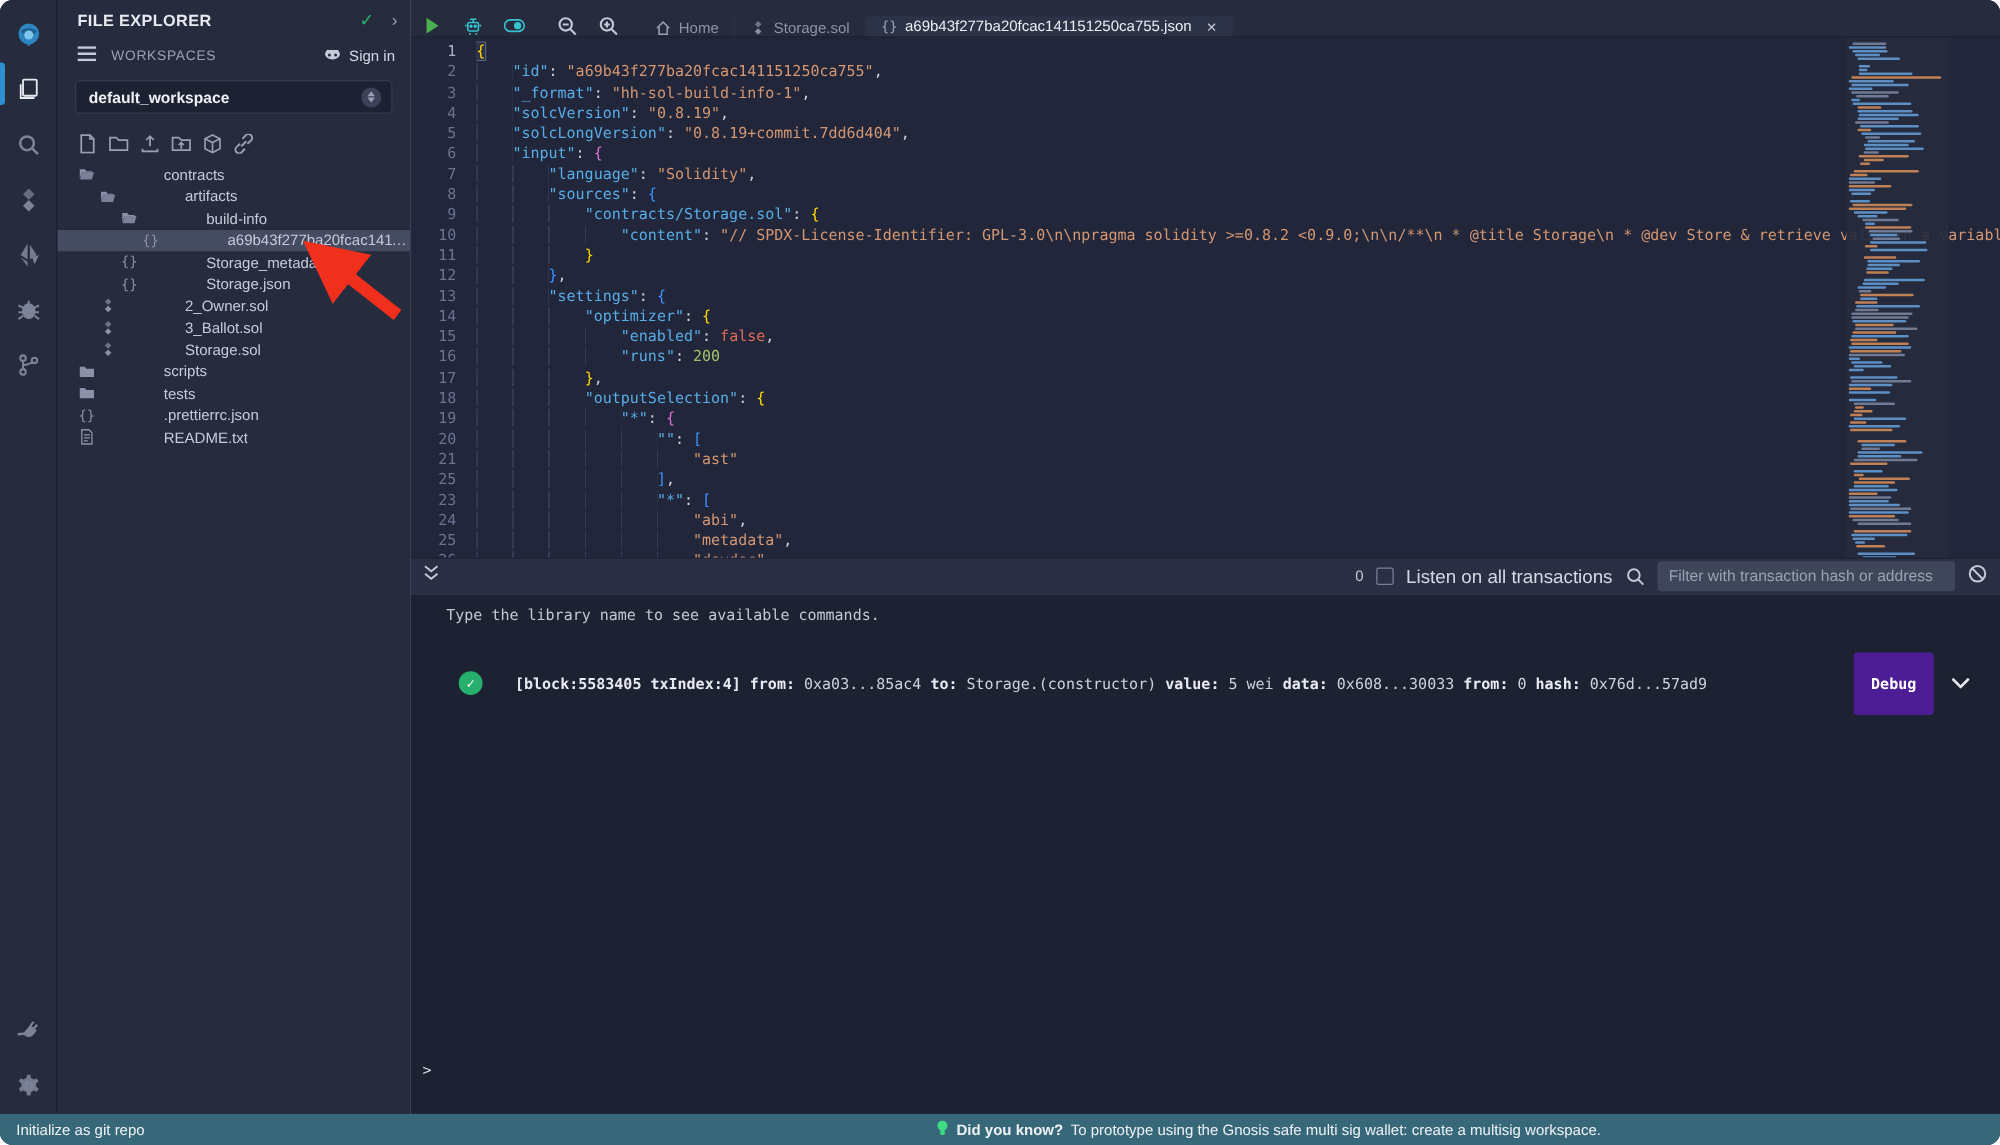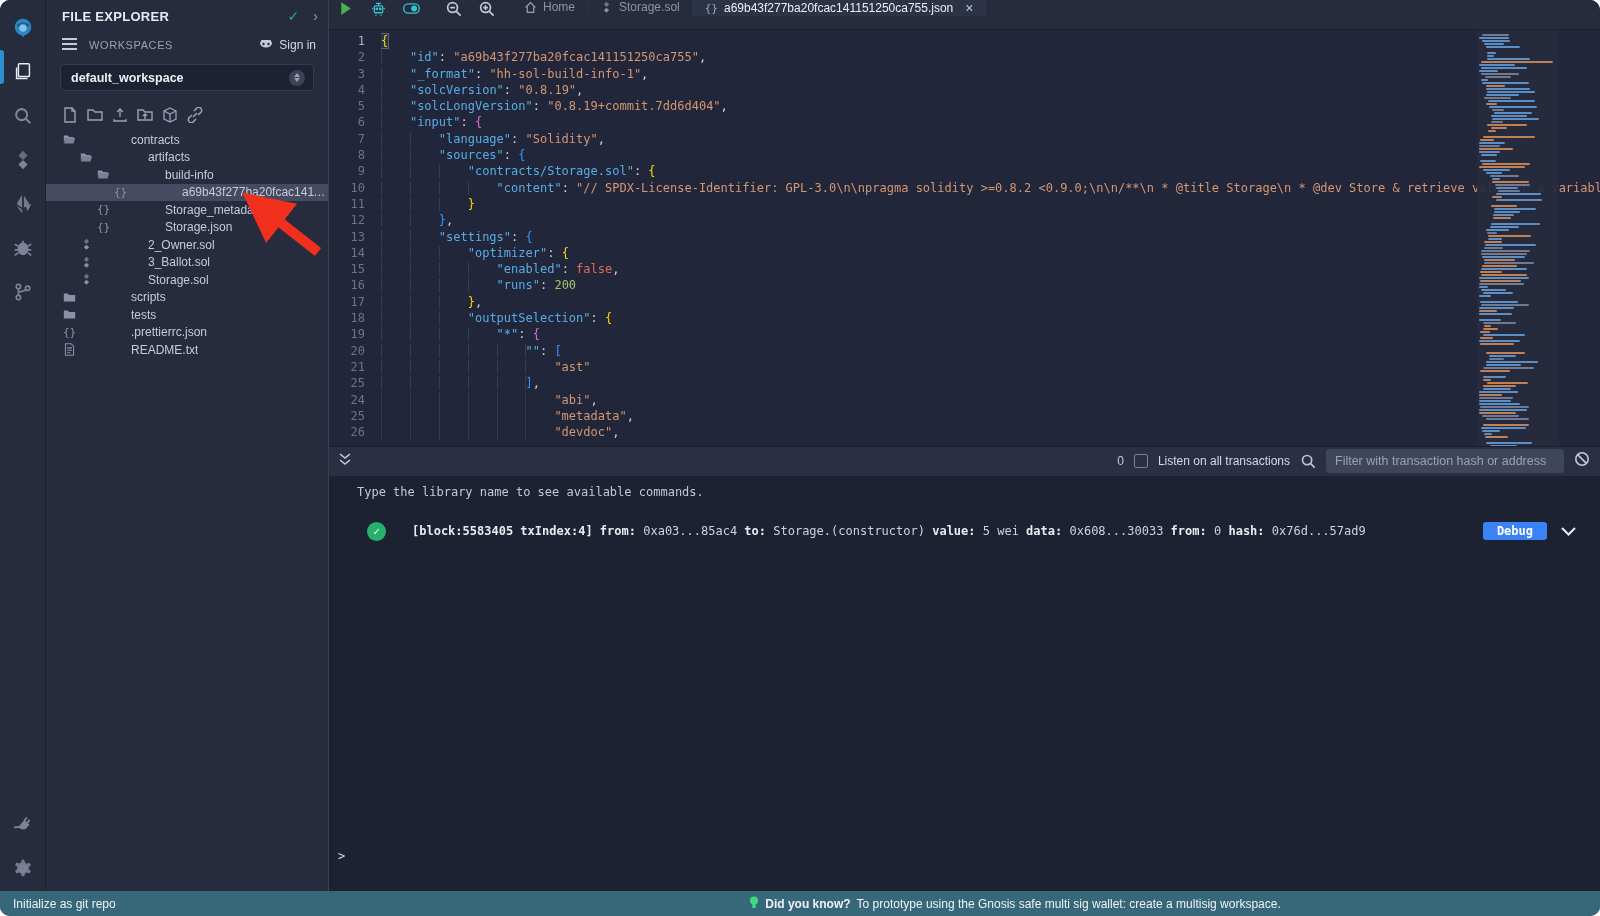--- a/index.html
+++ b/index.html
@@ -50,21 +50,21 @@
   .tree { font-size:12px; }
   .tree-row { display:flex; align-items:center; height:17.5px; cursor:pointer; white-space:nowrap;gap:48px; }
   .tree-row.sel { background:#454b61; }
   .tree-row .ticon { width:15px; margin-right:6px; flex-shrink:0; display:inline-flex; justify-content:center; color:#8a91a8; font-family:"DejaVu Sans Mono", monospace; font-size:11px; }
   .tree-row .ticon svg { width:13px; height:13px; }
   .tree-label { color:#c7cbd9; overflow:hidden; text-overflow:ellipsis; }
   .arrow-overlay { position:absolute; pointer-events:none; left:0; top:0; }
 
   
   .main { flex:1; display:flex; flex-direction:column; min-width:0; }
-  .tabbar { height:30px; background:#262b3d; display:flex; align-items:flex-start; flex-shrink:0; border-bottom:1px solid #1b2030; }
+  .tabbar { height:30px; background:#262b3d; display:flex; align-items:flex-end; flex-shrink:0; border-bottom:1px solid #1b2030; }
   .tb-btn { display:flex; align-items:center; justify-content:center; padding:0 8px; cursor:pointer; }
   .tb-btn svg { width:17px; height:17px; }
   .tb-sep { width:1px; background:#3a4157; margin:6px 4px; }
   .tab { display:flex; align-items:center; gap:6px; padding:0 12px; font-size:12px; color:#8d94a8; cursor:pointer; border-right:1px solid #2e3347; }
   .tab svg { width:13px; height:13px; }
   .tab.active { background:#2d3346; color:#eceef4; }
   .tab .close { margin-left:6px; color:#c3c8d6; font-size:14px; }
 
   
   .editor { flex:1; position:relative; background:#21263a; overflow:hidden; font-family:"DejaVu Sans Mono", monospace; font-size:12px; }
@@ -85,31 +85,31 @@
   .brk-hl { outline:1px solid #5a617a; background:#2c3349; }
   .minimap { position:absolute; top:0; bottom:0; left:1148px; width:82px; background:rgba(38,43,62,.92); padding-top:4px; overflow:hidden; cursor:pointer; }
   .mm-row { height:2px; margin-bottom:1px; border-radius:1px; }
 
   
   .termbar { height:30px; background:#2a2f44; display:flex; align-items:center; flex-shrink:0; padding:0 10px 0 6px; gap:10px; border-top:1px solid #1b2030; }
   .termbar .collapse { cursor:pointer; padding:2px 4px; }
   .termbar .grow { flex:1; }
   .t-count { color:#c7cbd9; font-size:12px; }
   .t-check { width:14px; height:14px; border:1px solid #7a8194; border-radius:2px; background:transparent; cursor:pointer; }
-  .t-listen { color:#d5d9e4; font-size:12px; }
+  .t-listen { color:#d5d9e4; font-size:15px; }
   .t-search { cursor:pointer; display:flex; }
   .t-input { width:238px; height:24px; background:#3f4659; border:none; border-radius:3px; color:#e8eaf0; font-size:12.5px; padding:0 9px; font-family:"Liberation Sans", sans-serif; }
   .t-input::placeholder { color:#9ba2b5; }
   .terminal { flex:1; background:#1d2232; font-family:"DejaVu Sans Mono", monospace; font-size:12px; color:#c3c8d6; position:relative; overflow:hidden; }
   .term-log { padding:8px 0 0 28px; line-height:16px; }
   .tx-row { display:flex; align-items:center; margin:22px 14px 0 38px; }
   .tx-check { width:19px; height:19px; border-radius:50%; background:#27b06c; color:#fff; font-size:11px; display:flex; align-items:center; justify-content:center; flex-shrink:0; }
   .tx-text { margin-left:26px; flex:1; white-space:nowrap; overflow:hidden; color:#cdd2de; }
   .tx-text b { color:#e8ebf2; }
-  .debug-btn { background:#3b82f6; color:#fff; font-size:12px; font-weight:bold; border:none; border-radius:3px; padding:2px 14px; cursor:pointer; font-family:"DejaVu Sans Mono", monospace; }
+  .debug-btn { background:#4c1d95; color:#fff; font-size:12px; font-weight:bold; border:none; border-radius:3px; padding:18px 14px; cursor:pointer; font-family:"DejaVu Sans Mono", monospace; }
   .tx-chev { margin:0 10px 0 14px; cursor:pointer; display:flex; }
   .prompt { position:absolute; left:9px; bottom:28px; color:#d5d9e4; }
 
   
   .statusbar { height:25px; background:#376879; display:flex; align-items:center; color:#eef2f5; font-size:12px; flex-shrink:0; }
   .sb-left { padding-left:13px; width:430px; }
   .sb-center { flex:1; display:flex; align-items:center; justify-content:center; gap:6px; }
   .sb-center b { font-weight:bold; }
   .sb-right { display:flex; align-items:center; gap:14px; }
   .scam { background:#e2801f; height:25px; display:flex; align-items:center; gap:6px; padding:0 12px; font-weight:bold; cursor:pointer; }
@@ -417,20 +417,21 @@
             <div class="code-line"><span class="gutter">13</span><span class="ltext"><span class="tok-i">        </span><span class="tok-k">"settings"</span><span class="tok-p">: </span><span class="tok-u">{</span></span></div>
             <div class="code-line"><span class="gutter">14</span><span class="ltext"><span class="tok-i">            </span><span class="tok-k">"optimizer"</span><span class="tok-p">: </span><span class="tok-y">{</span></span></div>
             <div class="code-line"><span class="gutter">15</span><span class="ltext"><span class="tok-i">                </span><span class="tok-k">"enabled"</span><span class="tok-p">: </span><span class="tok-f">false</span><span class="tok-p">,</span></span></div>
             <div class="code-line"><span class="gutter">16</span><span class="ltext"><span class="tok-i">                </span><span class="tok-k">"runs"</span><span class="tok-p">: </span><span class="tok-n">200</span></span></div>
             <div class="code-line"><span class="gutter">17</span><span class="ltext"><span class="tok-i">            </span><span class="tok-y">}</span><span class="tok-p">,</span></span></div>
             <div class="code-line"><span class="gutter">18</span><span class="ltext"><span class="tok-i">            </span><span class="tok-k">"outputSelection"</span><span class="tok-p">: </span><span class="tok-y">{</span></span></div>
             <div class="code-line"><span class="gutter">19</span><span class="ltext"><span class="tok-i">                </span><span class="tok-k">"*"</span><span class="tok-p">: </span><span class="tok-m">{</span></span></div>
             <div class="code-line"><span class="gutter">20</span><span class="ltext"><span class="tok-i">                    </span><span class="tok-k">""</span><span class="tok-p">: </span><span class="tok-u">[</span></span></div>
             <div class="code-line"><span class="gutter">21</span><span class="ltext"><span class="tok-i">                        </span><span class="tok-s">"ast"</span></span></div>
             <div class="code-line"><span class="gutter">25</span><span class="ltext"><span class="tok-i">                    </span><span class="tok-u">]</span><span class="tok-p">,</span></span></div>
+            <div class="code-line"><span class="gutter">23</span><span class="ltext"><span class="tok-i">                    </span><span class="tok-k">"*"</span><span class="tok-p">: </span><span class="tok-u">[</span></span></div>
             <div class="code-line"><span class="gutter">24</span><span class="ltext"><span class="tok-i">                        </span><span class="tok-s">"abi"</span><span class="tok-p">,</span></span></div>
             <div class="code-line"><span class="gutter">25</span><span class="ltext"><span class="tok-i">                        </span><span class="tok-s">"metadata"</span><span class="tok-p">,</span></span></div>
             <div class="code-line"><span class="gutter">26</span><span class="ltext"><span class="tok-i">                        </span><span class="tok-s">"devdoc"</span><span class="tok-p">,</span></span></div>
           </div>
         <div class="minimap" id="minimap">
             <div class="mm-row" style="margin-left: 5px; width: 26.6214px; background: rgb(112, 122, 147);"></div>
             <div class="mm-row" style="margin-left: 2px; width: 30.2233px; background: rgb(93, 143, 196);"></div>
             <div class="mm-row" style="margin-left: 5px; width: 27.7266px; background: rgb(93, 143, 196);"></div>
             <div class="mm-row" style="margin-left: 7px; width: 20.1221px; background: rgb(93, 143, 196);"></div>
             <div class="mm-row" style="margin-left: 9px; width: 34.0886px; background: rgb(93, 143, 196);"></div>

